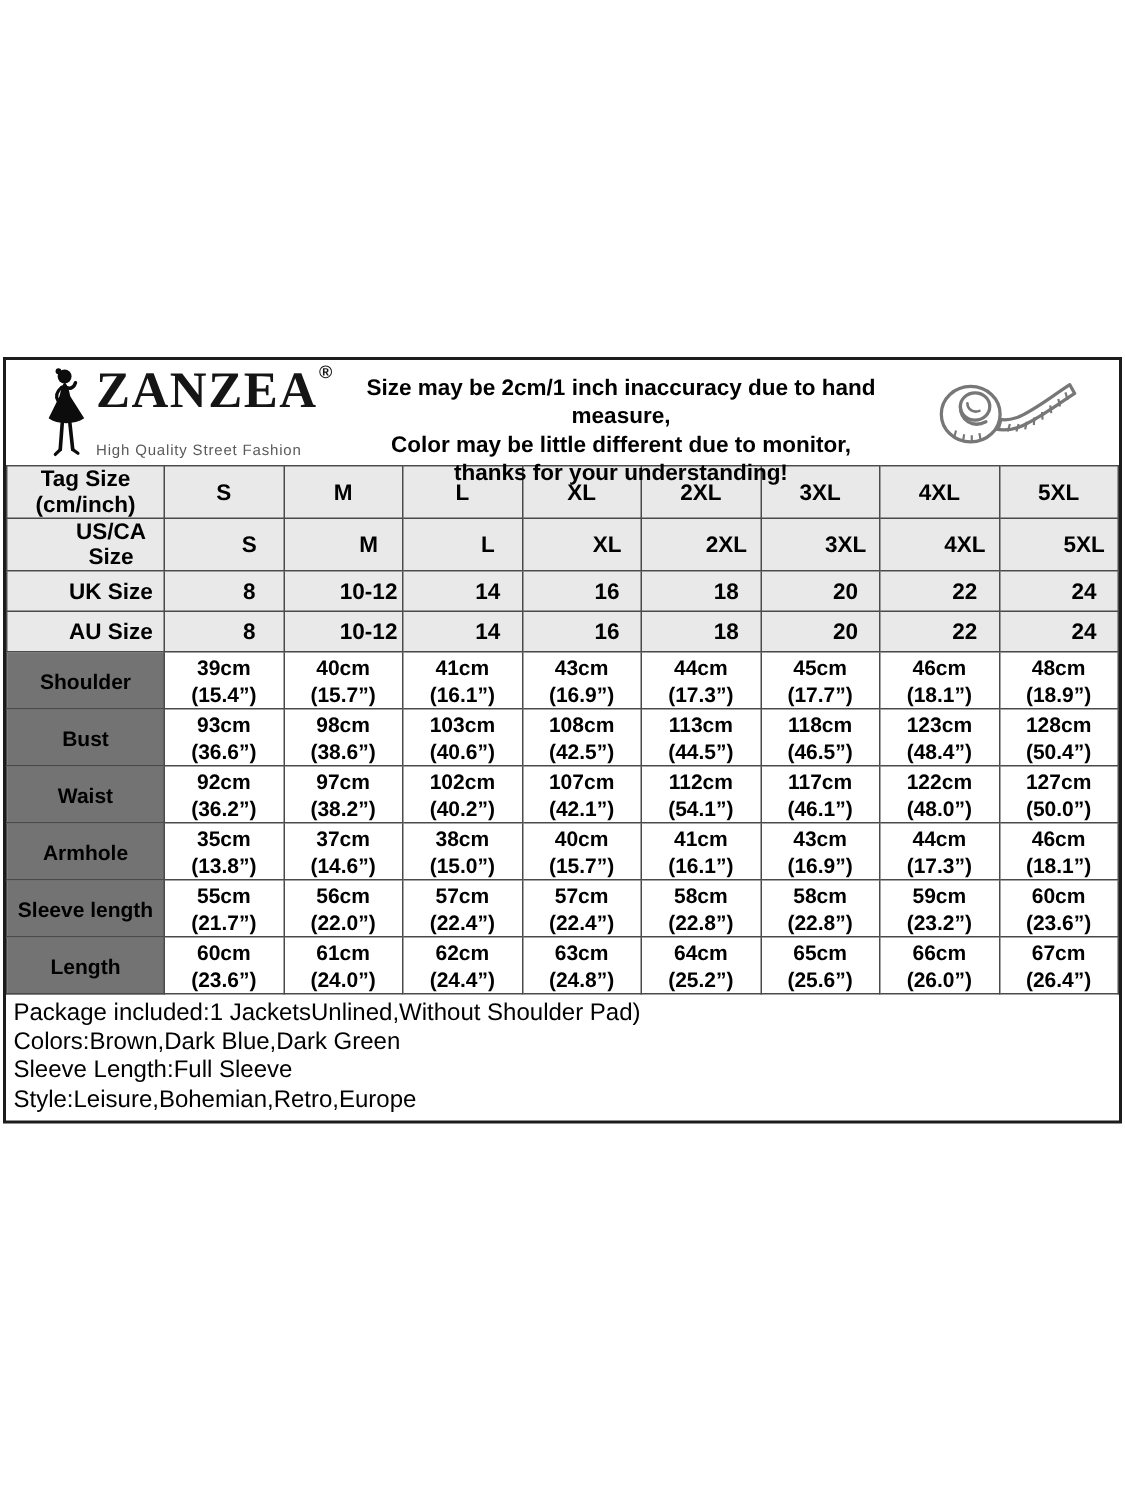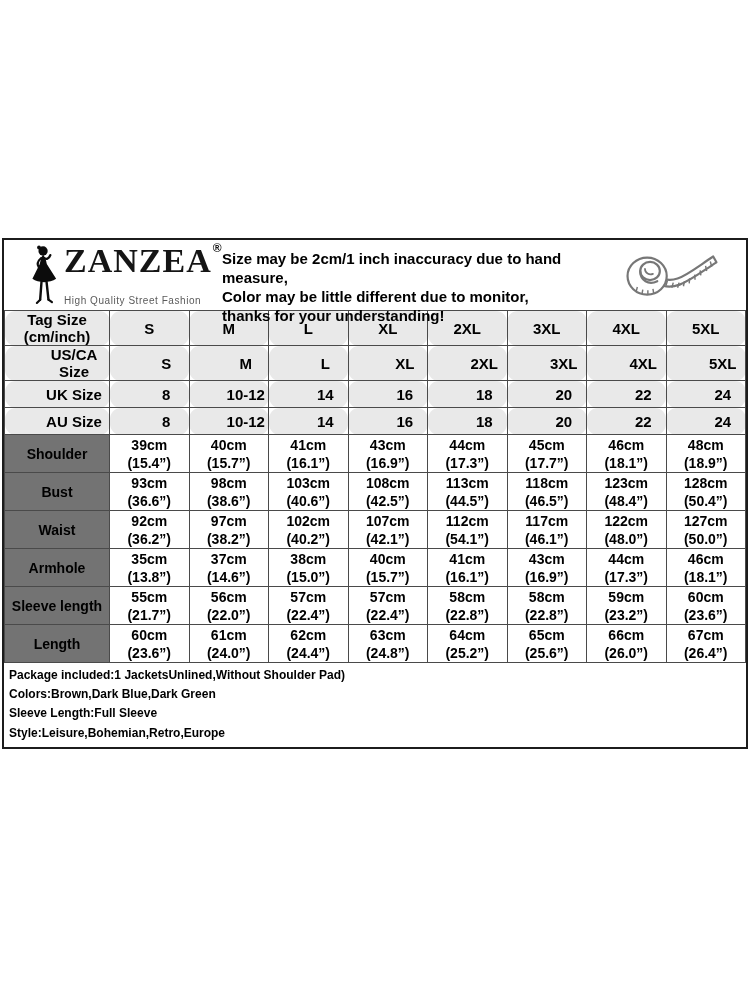--- a/index.html
+++ b/index.html
@@ -16,38 +16,38 @@
   .logo-wrap{width:218px;display:flex;align-items:center;padding-left:24px;box-sizing:border-box;}
   .figure-svg{width:34px;height:60px;flex:0 0 auto;margin-right:2px;}
   .logo-text{display:flex;flex-direction:column;line-height:1;}
   .brand-line{display:flex;align-items:flex-start;}
   .brand-name{
     font-family:"Liberation Serif","DejaVu Serif",serif;font-weight:700;
     font-size:34px;letter-spacing:1px;color:#151515;line-height:1;
   }
   .reg-mark{font-size:12px;font-weight:700;margin-top:-2px;margin-left:1px;color:#151515;}
   .brand-tagline{font-size:10px;color:#5a5a5a;letter-spacing:0.55px;margin-top:18px;white-space:nowrap;}
-  .notice{flex:1;font-weight:bold;font-size:15px;line-height:19px;padding-top:2px;margin-top:21px;}
+  .notice{flex:1;text-align:center;font-weight:bold;font-size:15px;line-height:19px;padding-top:2px;margin-top:21px;}
   .tape-wrap{width:140px;display:flex;justify-content:center;align-items:center;padding-right:12px;box-sizing:border-box;}
   .tape-svg{width:98px;height:62px;}
   
   table.size{border-collapse:collapse;table-layout:fixed;width:100%;}
   table.size td{
     border:1px solid #4a4a4a;text-align:center;vertical-align:middle;
     font-weight:bold;font-size:15px;padding:0;
   }
   tr.row-tall td{height:34px;}
   tr.row-slim td{height:26px;padding-left:34px;}
   tr.row-measure td{height:37px;font-size:14px;line-height:18px;}
-  tr.hdr td{background:#e9e9e9;border-radius:11px;}
+  tr.hdr td{background:#e9e9e9;}
   td.lbl{background:#737373;}
   td .l2{font-size:15px;}
   
   .details{padding:3px 5px 4px 5px;}
-  .detail-line{font-weight:bold;font-size:12px;line-height:19.2px;white-space:nowrap;}
+  .detail-line{font-weight:normal;font-size:16px;line-height:19.2px;white-space:nowrap;}
 </style>
 </head>
 <body>
 
 <div class="sheet">
 
   <div class="band">
     <div class="logo-wrap">
       <svg class="figure-svg" viewBox="0 0 34 62">
         <circle cx="15" cy="6.2" r="4.8" fill="#0c0c0c"></circle>

